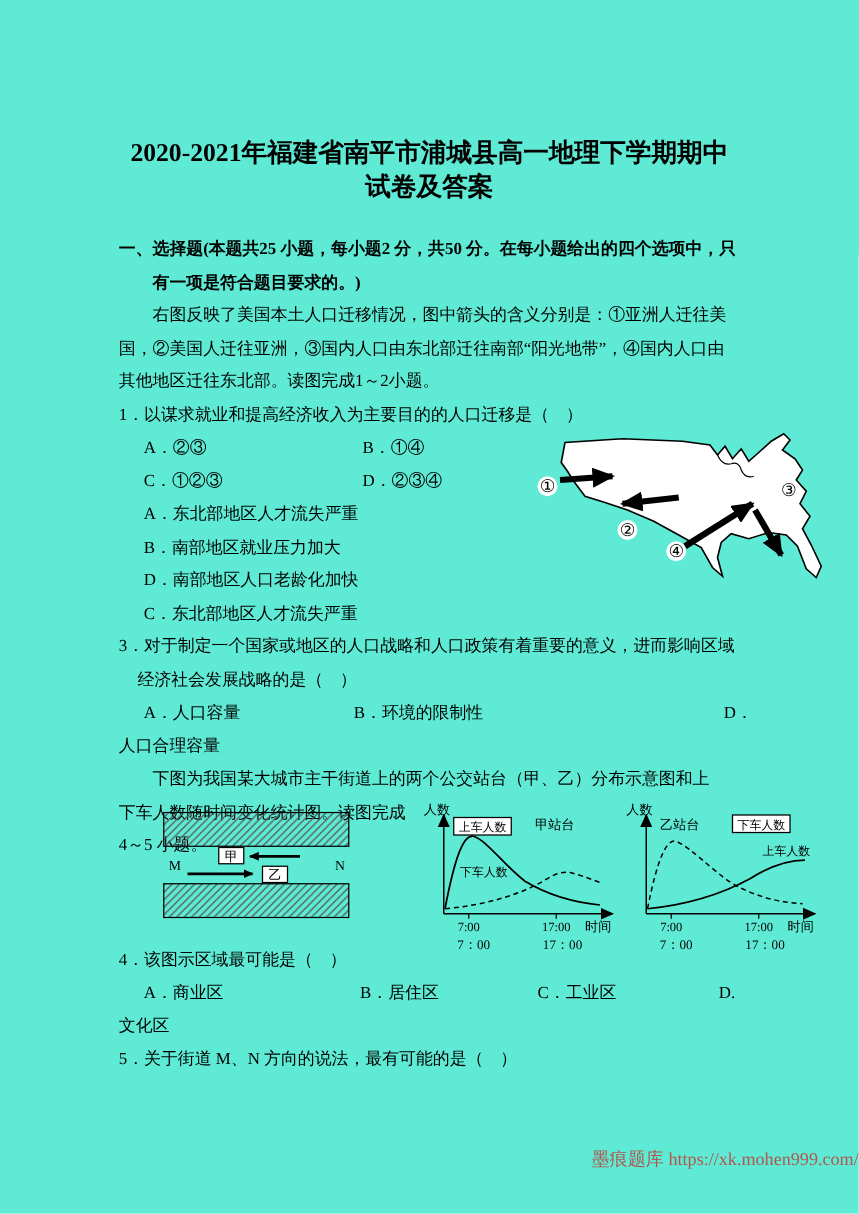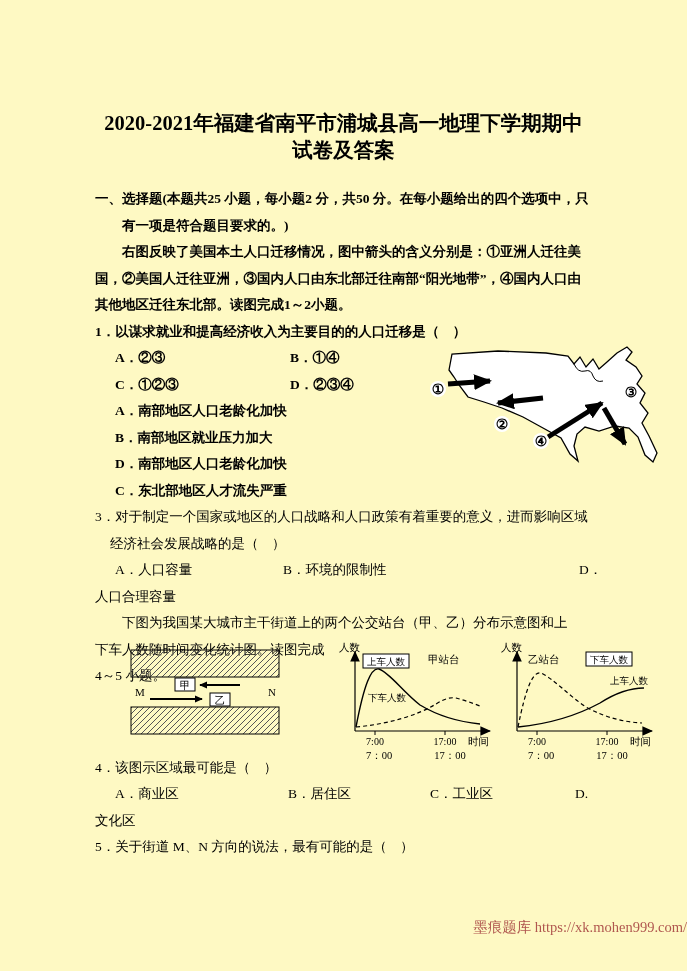--- a/index.html
+++ b/index.html
@@ -1,29 +1,29 @@
 <!DOCTYPE html>
 <html><head>
 <meta charset="utf-8">
 <style>
   html,body{margin:0;padding:0;background:#fff;}
-  .page{position:relative;width:687px;height:971px;background:#fef9c3;overflow:hidden;
+  .page{position:relative;width:687px;height:971px;background:#5eead4;overflow:hidden;
         font-family:"Liberation Serif","DejaVu Serif",serif;color:#000;}
   .content{position:absolute;left:95px;top:110px;width:497px;}
   .title{font-size:20.5px;font-weight:bold;text-align:center;line-height:27px;margin:0 0 22px 0;}
   p{margin:0;}
   .line{font-size:13.5px;line-height:26.5px;}
   .bold{font-weight:bold;}
   .hang{padding-left:27px;text-indent:-27px;}
   .hang15{padding-left:15px;text-indent:-15px;}
   .indent{text-indent:27px;}
   .optrow{position:relative;height:26.5px;}
   .opt{position:absolute;top:0;white-space:nowrap;}
   .optline{padding-left:20px;}
-  .q12{position:relative;font-weight:bold;}
+  .q12{position:relative;}
   .usmap{position:absolute;left:333px;top:101px;}
   .figures{position:relative;height:118px;}
   .fl1{position:absolute;left:0;top:0;white-space:nowrap;}
   .fl2{position:absolute;left:0;top:26.5px;white-space:nowrap;}
   .street-svg{position:absolute;left:35px;top:12px;}
   .chart1-svg{position:absolute;left:243px;top:0;}
   .chart2-svg{position:absolute;left:405px;top:0;}
   .footer{position:absolute;left:0;width:100%;top:918px;text-align:right;font-size:14.5px;color:#b0574f;}
   svg text{fill:#000;}
   .defs-svg{position:absolute;width:0;height:0;overflow:hidden;}
@@ -59,21 +59,21 @@
       <p class="line">1．以谋求就业和提高经济收入为主要目的的人口迁移是（　）</p>
       <p class="line optrow">
         <span class="opt" style="left:20px">A．②③</span>
         <span class="opt" style="left:195px">B．①④</span>
       </p>
       <p class="line optrow">
         <span class="opt" style="left:20px">C．①②③</span>
         <span class="opt" style="left:195px">D．②③④</span>
       </p>
 
-      <p class="line optline">A．南部地区人口老龄化加快</p>
+      <p class="line optline">A．东北部地区人才流失严重</p>
       <p class="line optline">B．南部地区就业压力加大</p>
       <p class="line optline">D．南部地区人口老龄化加快</p>
       <p class="line optline">C．东北部地区人才流失严重</p>
 
       <svg class="usmap" width="244" height="150" viewBox="0 0 244 150">
         <path fill="#fff" stroke="#000" stroke-width="1.3" d="M21,30 L24,14 L70,11 L118,13 L140,16 L146,24 L152,17 L158,27 L165,19 L171,29 L179,22 L189,13 L199,7 L204,12 L198,20 L208,27 L214,36 L209,44 L217,53 L212,63 L220,73 L214,83 L221,96 L229,113 L225,122 L217,115 L210,97 L201,88 L187,86 L171,91 L157,87 L149,94 L146,106 L150,121 L142,114 L133,98 L115,88 L95,77 L74,68 L56,62 L40,57 L31,45 L26,37 Z"></path>
         <path fill="none" stroke="#000" stroke-width="1" d="M146,24 q4,9 11,7 q6,-2 8,5 q3,7 10,5"></path>
 
         <line x1="20" y1="44" x2="62" y2="41" stroke="#000" stroke-width="5" marker-end="url(#arrThick)"></line>
         <line x1="115" y1="58" x2="70" y2="63" stroke="#000" stroke-width="5" marker-end="url(#arrThick)"></line>

